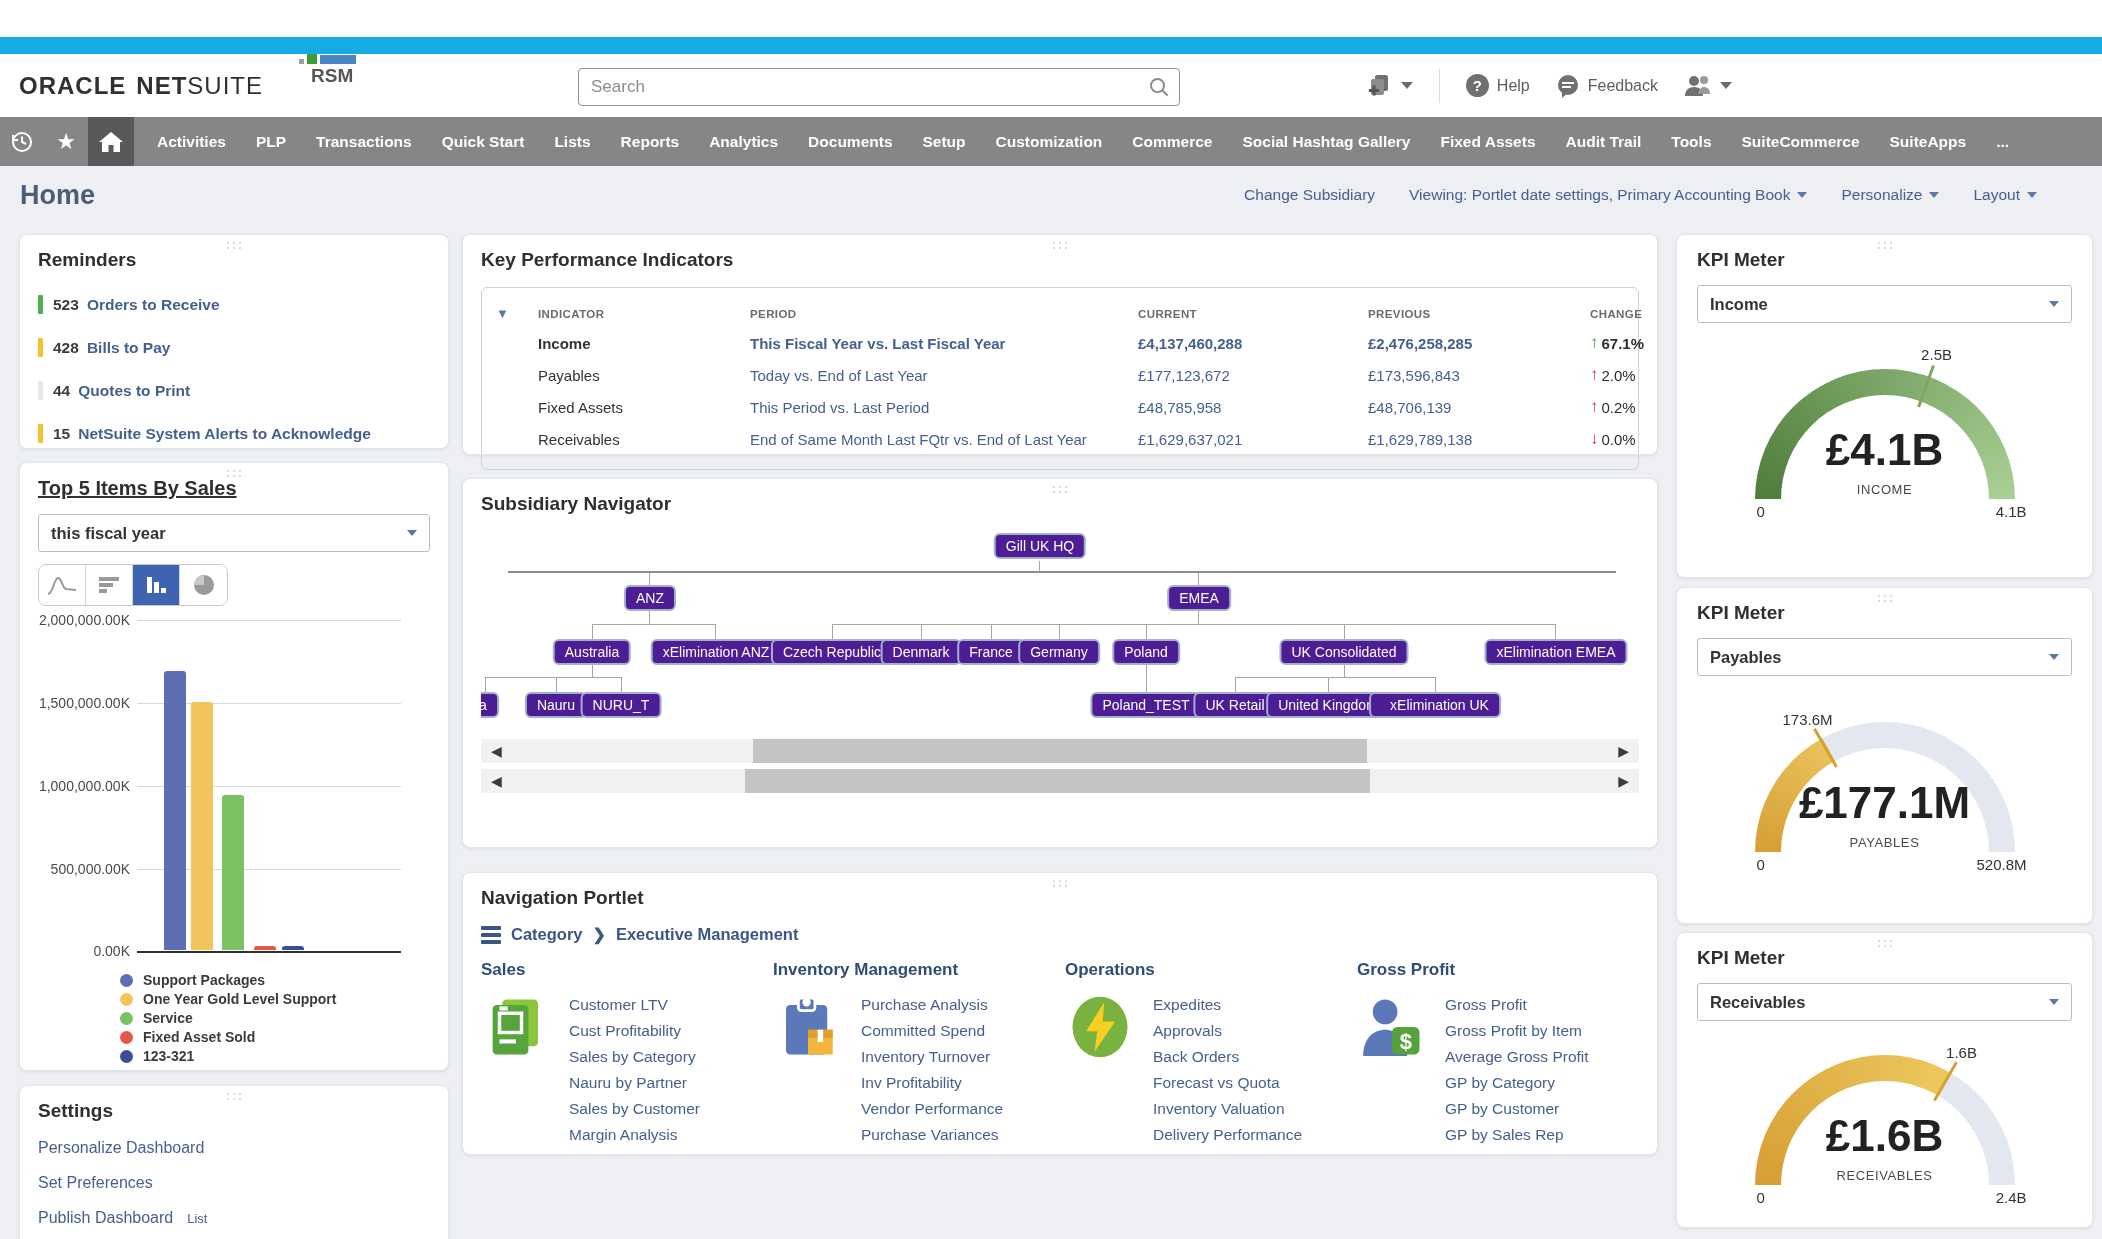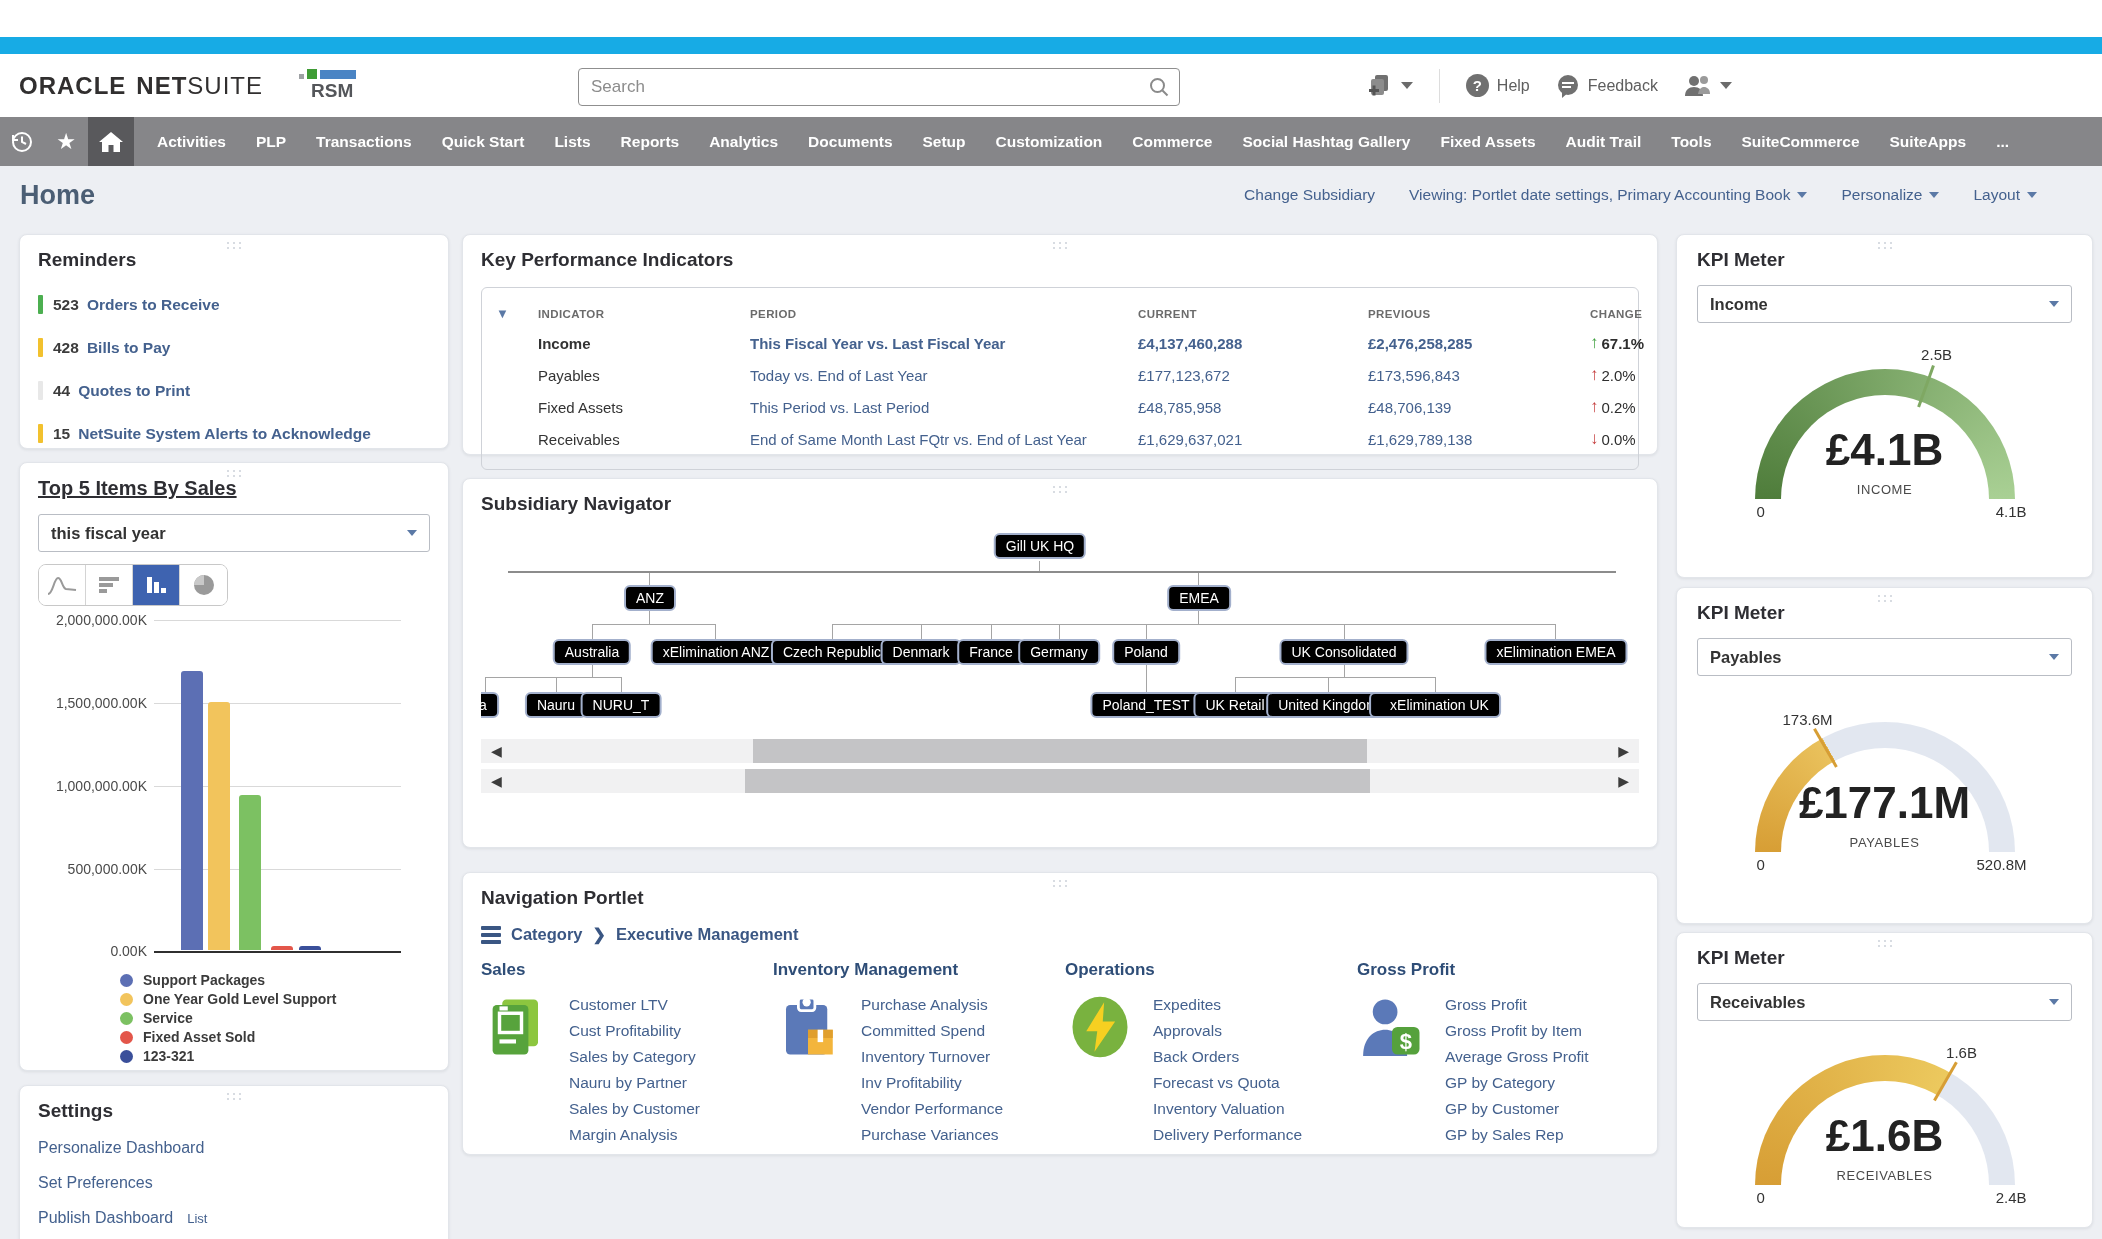--- a/index.html
+++ b/index.html
@@ -1,21 +1,21 @@
 <!DOCTYPE html>
 <html><head>
 <meta charset="utf-8">
 <style>
   * { margin:0; padding:0; box-sizing:border-box; }
   html,body { width:2102px; height:1239px; overflow:hidden; background:#fff;
     font-family:"Liberation Sans", sans-serif; }
   .band { position:absolute; left:0; width:2102px; }
   .topstrip { top:0; height:37px; background:#ffffff; }
   .cyanbar { top:37px; height:17px; background:#17abe5; }
-  .appheader { top:54px; height:63px; background:#fff; display:flex; align-items:center; }
+  .appheader { top:54px; height:63px; background:#fff; display:flex; }
   .navbar { top:117px; height:49px; background:#868689; display:flex; align-items:stretch; color:#fff; }
   .pageheader { top:166px; height:58px; background:#edeff3; display:flex; align-items:center; }
   .content { top:224px; height:1015px; background:#edeff3; display:flex; align-items:flex-start; overflow:hidden; }
 
   
   .logo { margin-left:19px; font-size:24px; letter-spacing:1px; color:#312f2f; display:flex; align-items:center; white-space:nowrap; }
   .logo .oracle { font-weight:700; margin-right:10px; }
   .logo .net { font-weight:700; }
   .logo .suite { font-weight:300; }
   .rsm { margin-left:36px; display:flex; flex-direction:column; }
@@ -66,21 +66,21 @@
   .rem-link { font-size:15.5px; font-weight:700; color:#44618e; cursor:pointer; }
 
   
   .sel { margin-top:14px; height:38px; border:1px solid #b9bdc4; border-radius:3px; background:#fff;
     display:flex; align-items:center; justify-content:space-between; padding:0 12px; cursor:pointer; }
   .sel span { font-size:16.5px; font-weight:700; color:#333; }
   .ctypes { margin-top:12px; display:inline-flex; border:1px solid #c8c8c8; border-radius:8px; overflow:hidden; }
   .ctype { width:47px; height:40px; display:flex; align-items:center; justify-content:center; background:#fff; border-right:1px solid #d4d4d4; cursor:pointer; }
   .ctype:last-child { border-right:none; }
   .ctype.sel-on { background:#3e63b0; }
-  .plot { position:relative; margin-top:14px; height:332px;margin-left:17px; }
+  .plot { position:relative; margin-top:14px; height:332px; }
   .gl { position:absolute; left:99px; right:29px; height:1px; background:#d9d9d9; }
   .gl0 { height:2px; background:#2f2f2f; }
   .ytick { position:absolute; width:92px; text-align:right; font-size:14px; color:#4a4a4a; transform:translateY(-50%); }
   .bar { position:absolute; bottom:2px; width:22px; border-radius:3px 3px 0 0; }
   .legend { margin-top:20px; margin-left:82px; }
   .leg-row { display:flex; align-items:center; margin-top:3px; }
   .leg-dot { width:13px; height:13px; border-radius:50%; margin-right:10px; }
   .leg-lab { font-size:14px; font-weight:700; color:#3b3b3b; }
 
   
@@ -94,21 +94,21 @@
   .kcell { font-size:15px; color:#333; }
   .klink { color:#44618e; cursor:pointer; }
   .kval { color:#44618e; }
   .kbold { font-weight:700; }
   .chg { display:flex; align-items:center; gap:3px; font-size:15px; font-weight:700; color:#2e2e2e; }
   .chg .arr { font-size:17px; font-weight:700; }
   .ftri { color:#5b79a6; font-size:13px; cursor:pointer; }
 
   
   .orgwrap { position:relative; margin-top:12px; height:198px; overflow:hidden; }
-  .onode { position:absolute; transform:translateX(-50%); background:#000000; border:2px solid #a3b0cc;
+  .onode { position:absolute; transform:translateX(-50%); background:#4c1d95; border:2px solid #a3b0cc;
     border-radius:6px; color:#fff; font-size:14px; padding:3px 10px; white-space:nowrap; cursor:pointer; }
   .ln { position:absolute; background:#a5a5a5; }
   .lnmain { background:#8c8c8c; }
   .sbar { position:relative; height:24px; background:#f1f1f2; margin-top:14px; }
   .sbar .thumb { position:absolute; top:0; height:24px; background:#c4c4c6; cursor:pointer; }
   .sarrow { position:absolute; top:4px; font-size:14px; color:#3c3c3c; cursor:pointer; }
   .sarrow.l { left:10px; } .sarrow.r { right:10px; }
 
   
   .bcrumb { display:flex; align-items:center; gap:10px; margin-top:16px; }

